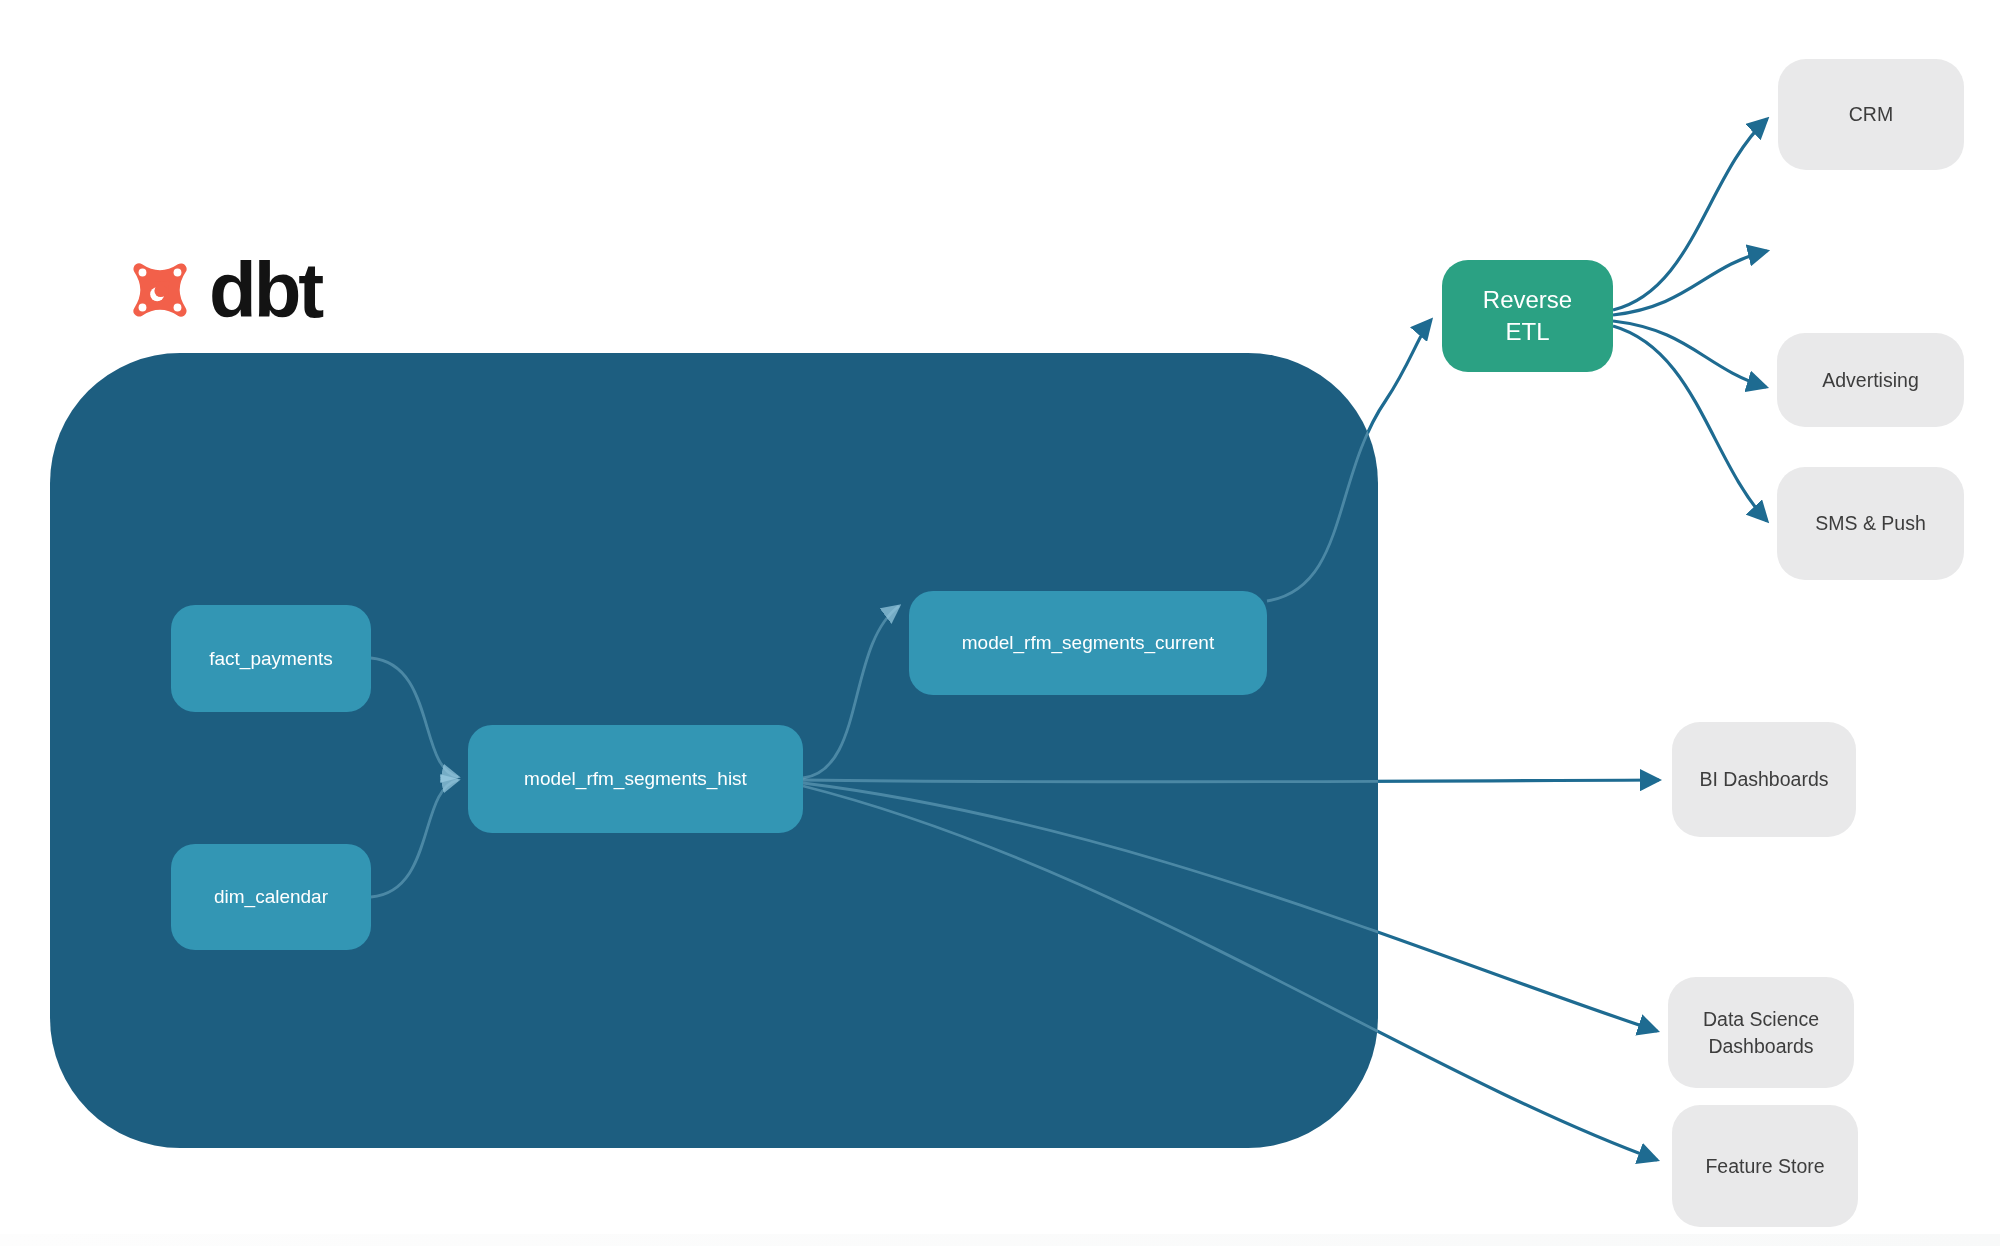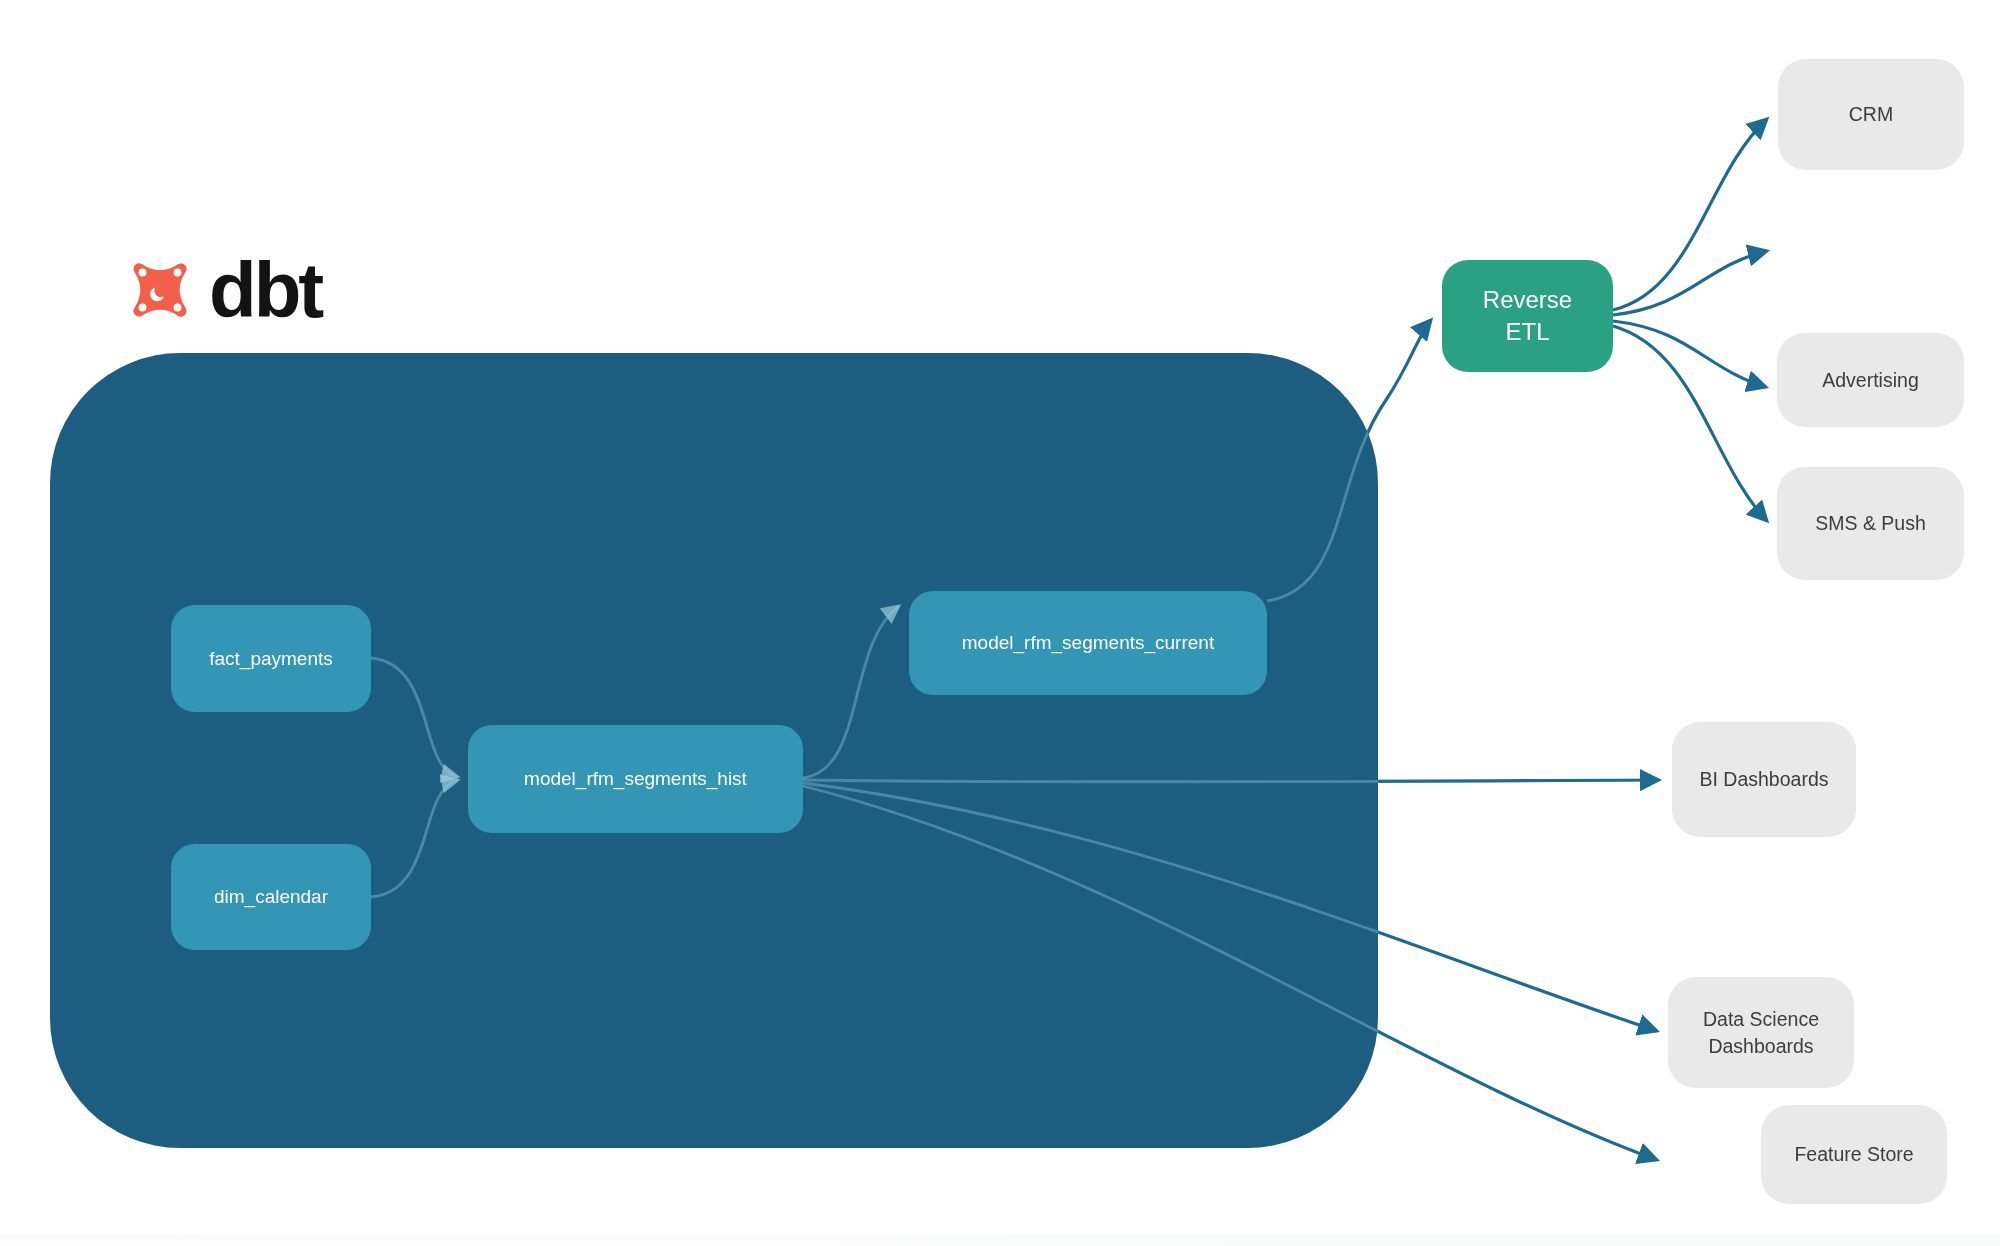--- a/index.html
+++ b/index.html
@@ -32,21 +32,21 @@
   #node-dim{left:171px;top:844px;width:200px;height:106px;}
   #node-hist{left:468px;top:725px;width:335px;height:108px;}
   #node-current{left:909px;top:551px;width:358px;height:104px;margin-top:40px;}
   #node-etl{left:1442px;top:260px;width:171px;height:112px;}
   #node-crm{left:1778px;top:59px;width:186px;height:111px;}
   #node-email{left:1778px;top:195px;width:186px;height:111px;}
   #node-adv{left:1777px;top:333px;width:187px;height:94px;}
   #node-sms{left:1777px;top:467px;width:187px;height:113px;}
   #node-bi{left:1672px;top:722px;width:184px;height:115px;}
   #node-dsn{left:1668px;top:977px;width:186px;height:111px;}
-  #node-fs{left:1761px;top:1105px;width:186px;height:99px;}
+  #node-fs{left:1672px;top:1105px;width:186px;height:122px;}
   
   .footer-band{
     position:absolute;left:0;bottom:0;width:2000px;height:12px;
     background:linear-gradient(to right,#fdfdfd,#f8f9f9);
   }
 </style>
 </head>
 <body>
 
 <div class="canvas">

